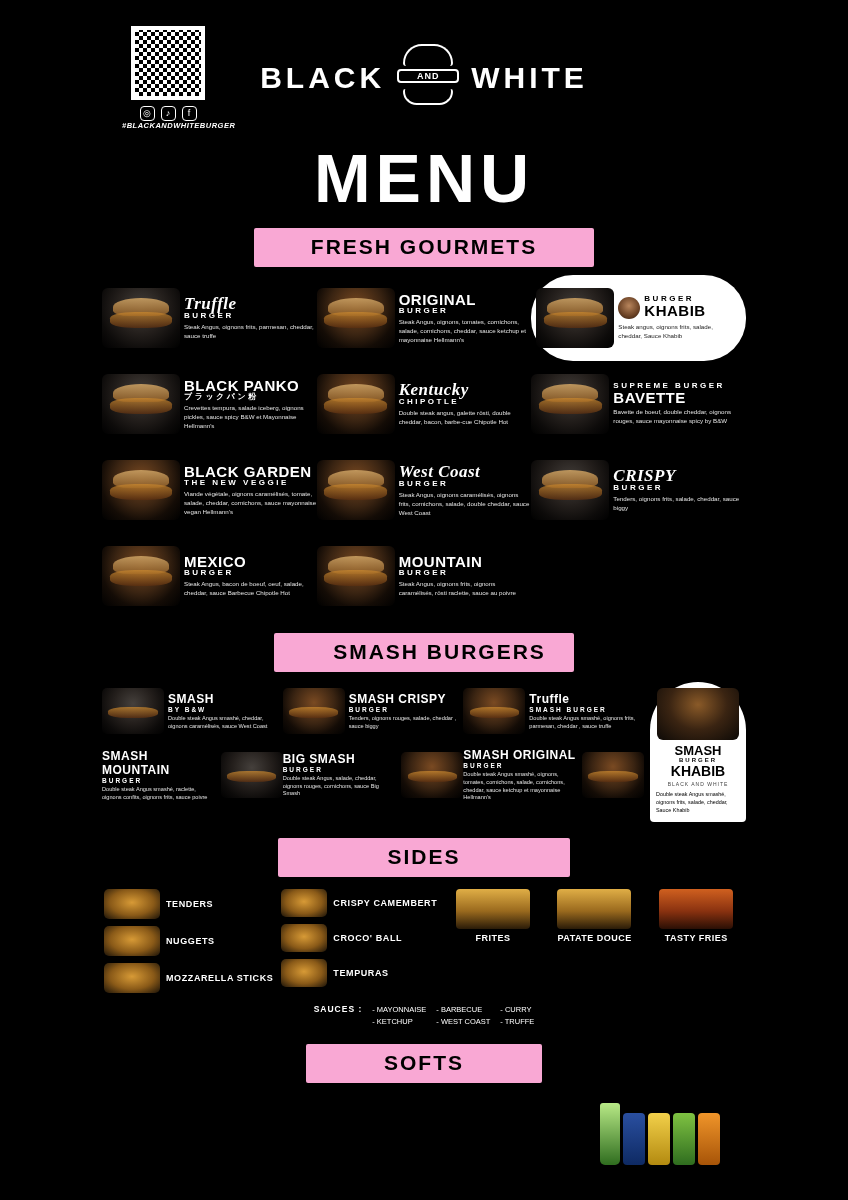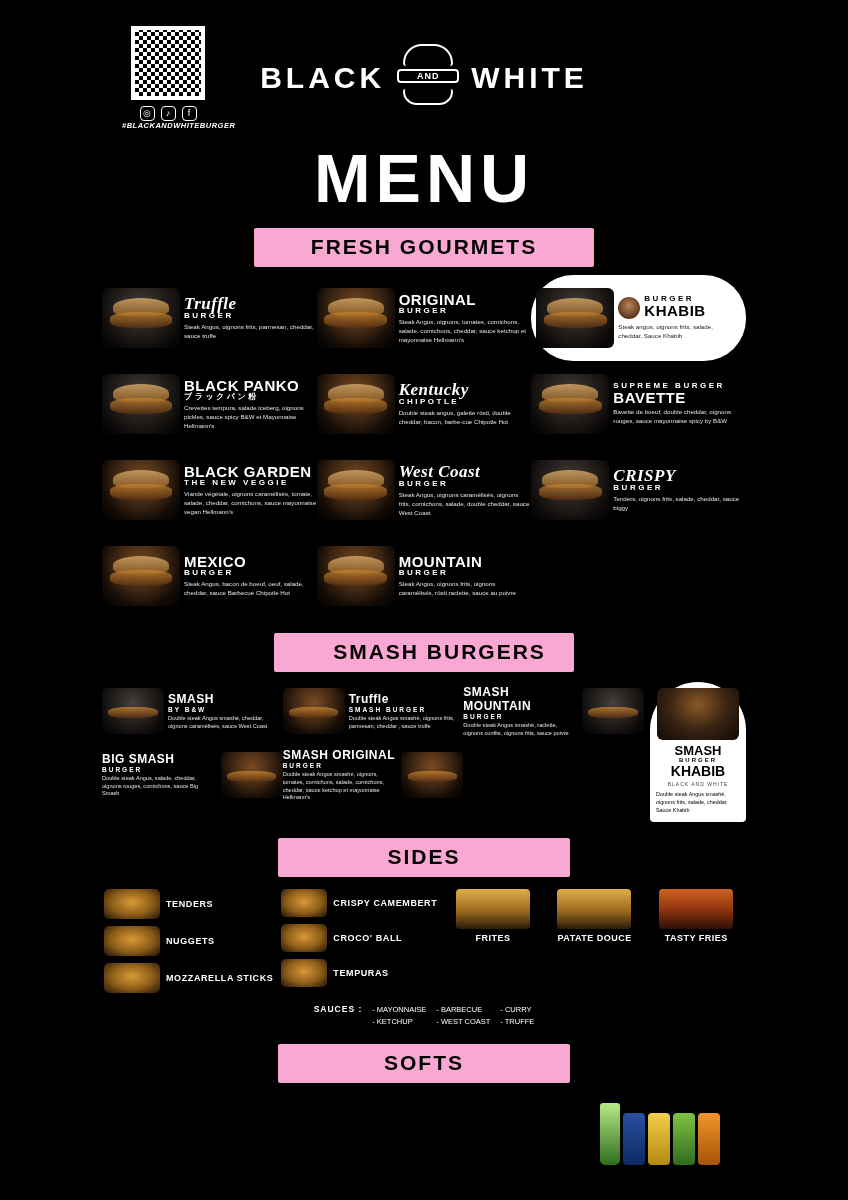--- a/index.html
+++ b/index.html
@@ -100,21 +100,21 @@
     font-weight:900; letter-spacing:2px;
     text-align:center;
     margin:16px auto 10px;
     padding:7px 0 8px;
     font-size:21px;
     width:340px;
     border-radius:2px;
   }
   .banner.wide { width:300px;padding-left:31px; }
   .banner.sides { width:292px; font-size:21px; }
-  .banner.softs { width:292px; font-size:21px; margin-bottom:0; }
+  .banner.softs { width:236px; font-size:21px; margin-bottom:0; }
 
   
   .grid3 { display:grid; grid-template-columns:repeat(3,1fr); row-gap:4px; padding:0 14px; }
   .item { display:flex; align-items:center; gap:4px; min-height:82px; }
   .item .photo {
     width:78px; height:60px; flex:0 0 78px;
     border-radius:6px;
     background:
       radial-gradient(ellipse at 50% 32%, #7a4a22 0%, #3a2412 48%, #140c06 72%, #000 100%);
     position:relative;
@@ -397,20 +397,30 @@
         <div class="photo dark"></div>
         <div class="txt">
           <div class="smash-name">
             <span class="l1">SMASH</span>
             <span class="l2">BY B&amp;W</span>
           </div>
           <div class="smash-desc">Double steak Angus smashé, cheddar, oignons caramélisés, sauce West Coast</div>
         </div>
       </div>
 
+      <div class="smash-item">
+        <div class="photo"></div>
+        <div class="txt">
+          <div class="smash-name">
+            <span class="l1">SMASH CRISPY</span>
+            <span class="l2">BURGER</span>
+          </div>
+          <div class="smash-desc">Tenders, oignons rouges, salade, cheddar , sauce biggy</div>
+        </div>
+      </div>
 
       <div class="smash-item">
         <div class="photo"></div>
         <div class="txt">
           <div class="smash-name">
             <span class="l1">Truffle</span>
             <span class="l2">SMASH BURGER</span>
           </div>
           <div class="smash-desc">Double steak Angus smashé, oignons frits, parmesan, cheddar , sauce truffe</div>
         </div>

